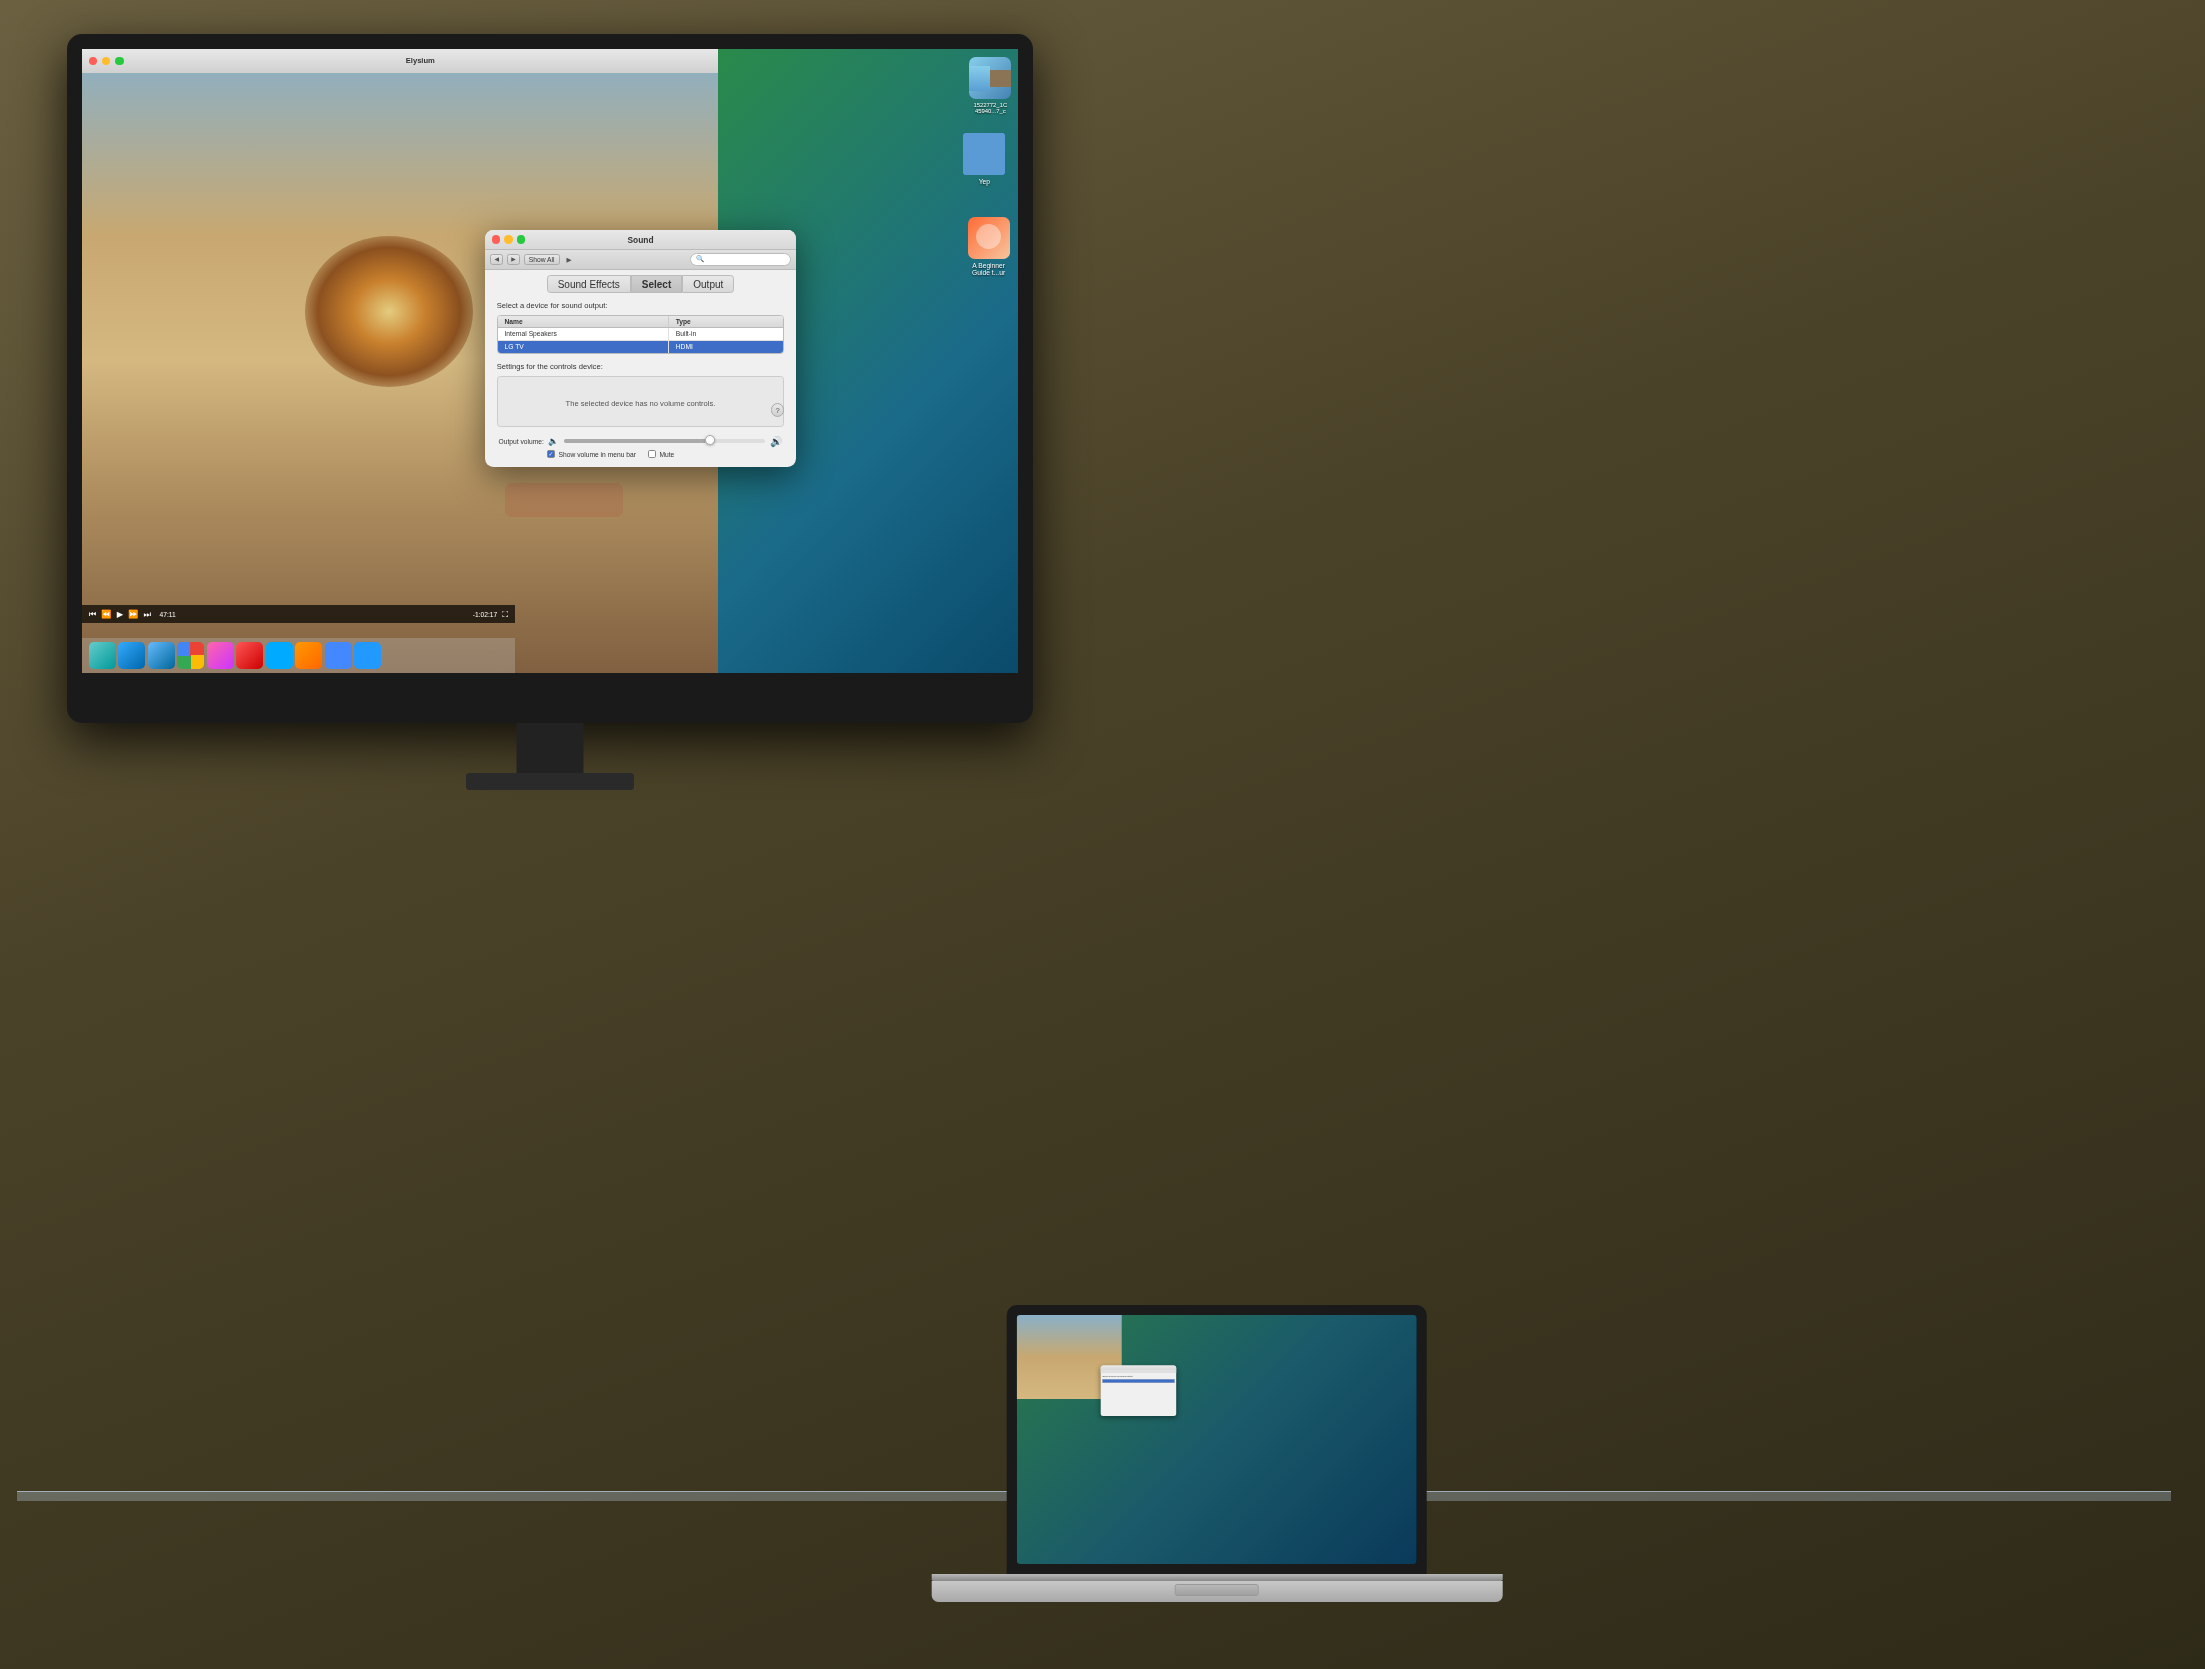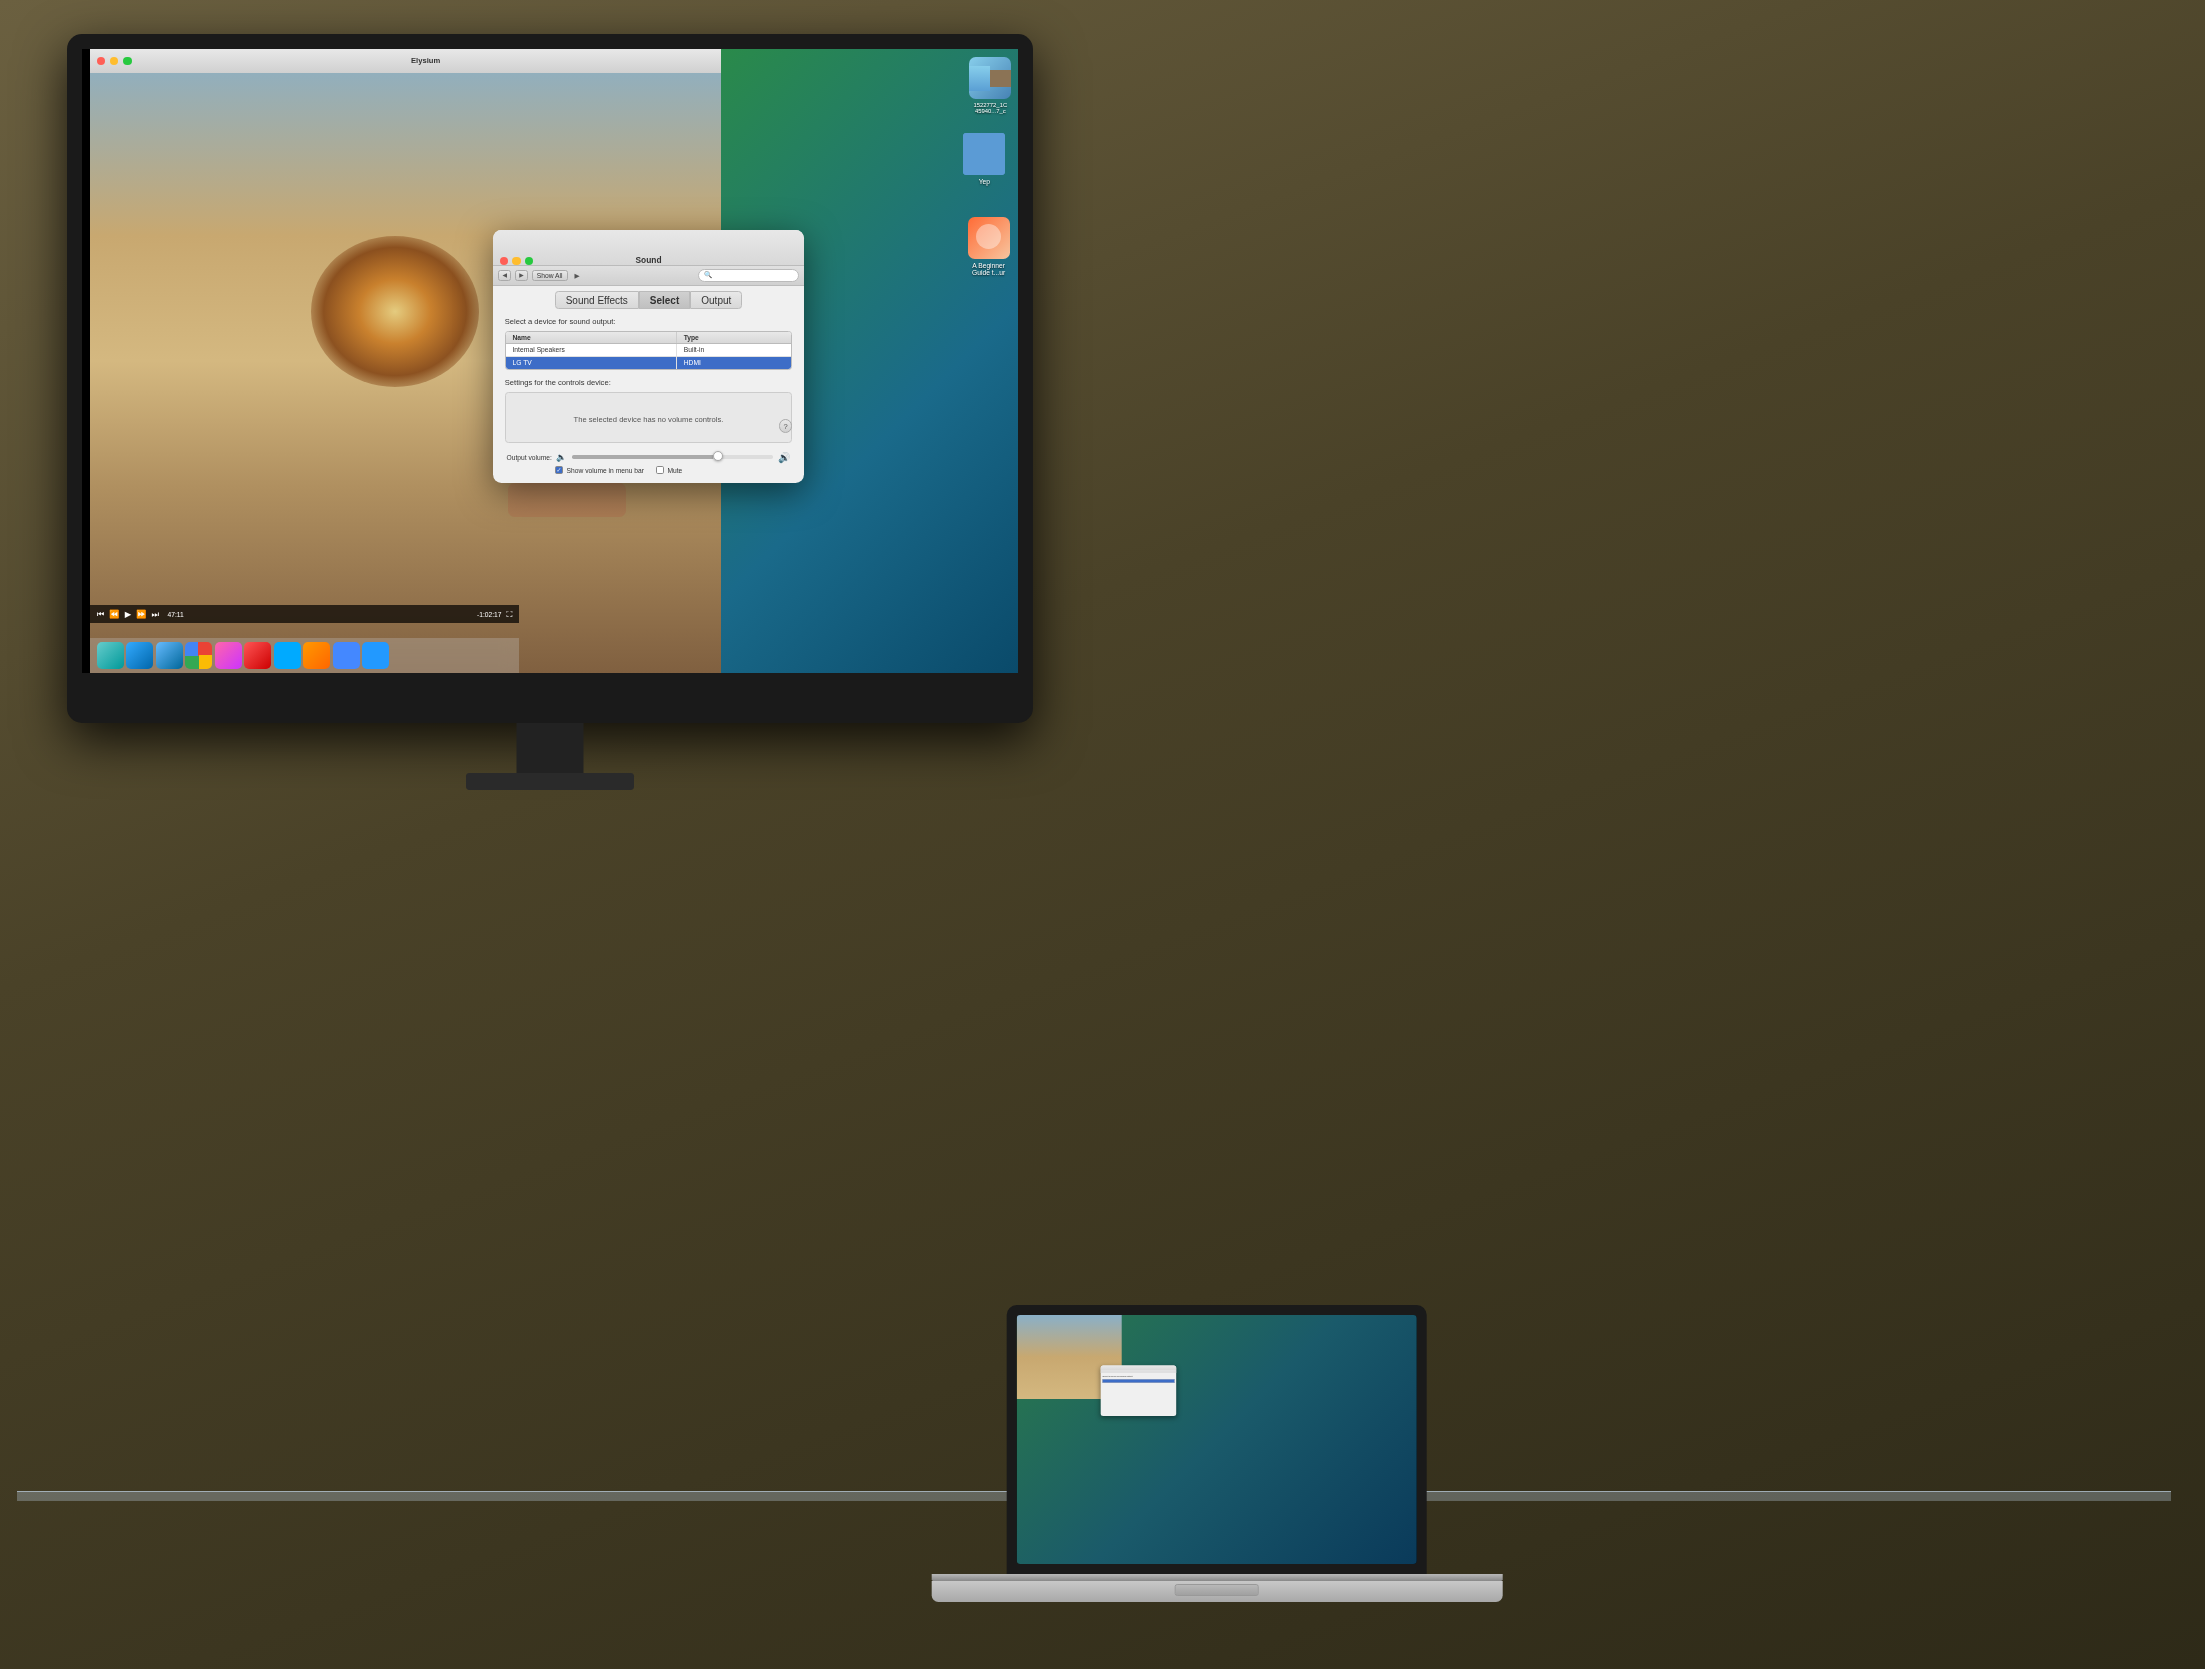--- a/index.html
+++ b/index.html
@@ -58,21 +58,20 @@
       background: #2a2a2a;
       border-radius: 3.4px;
     }
 
     
     .mac-desktop {
       position: absolute;
       inset: 0;
       background: linear-gradient(135deg, #1a6b3a 0%, #0d4a2a 40%, #1a5a7a 70%, #0d3a5a 100%);
       overflow: hidden;
-      margin-left: 8px;
     }
 
     
     .video-area {
       position: absolute;
       top: 0;
       left: 0;
       width: 68%;
       height: 100%;
       background: #000;
@@ -260,24 +259,24 @@
       left: 403px;
       width: 311px;
       background: #f0f0f0;
       border-radius: 8.4px;
       box-shadow: 0 8.4px 34px rgba(0,0,0,0.5);
       overflow: hidden;
       z-index: 100;
     }
 
     .panel-titlebar {
-      height: 36px;
+      height: 20px;
       background: linear-gradient(180deg, #e8e8e8 0%, #d8d8d8 100%);
       display: flex;
-      align-items: flex-end;
+      align-items: center;
       padding: 0 6.7px;
       gap: 4.2px;
       border-bottom: 0.8px solid #bbb;
       position: relative;
     }
 
     .panel-title {
       position: absolute;
       left: 50%;
       transform: translateX(-50%);

